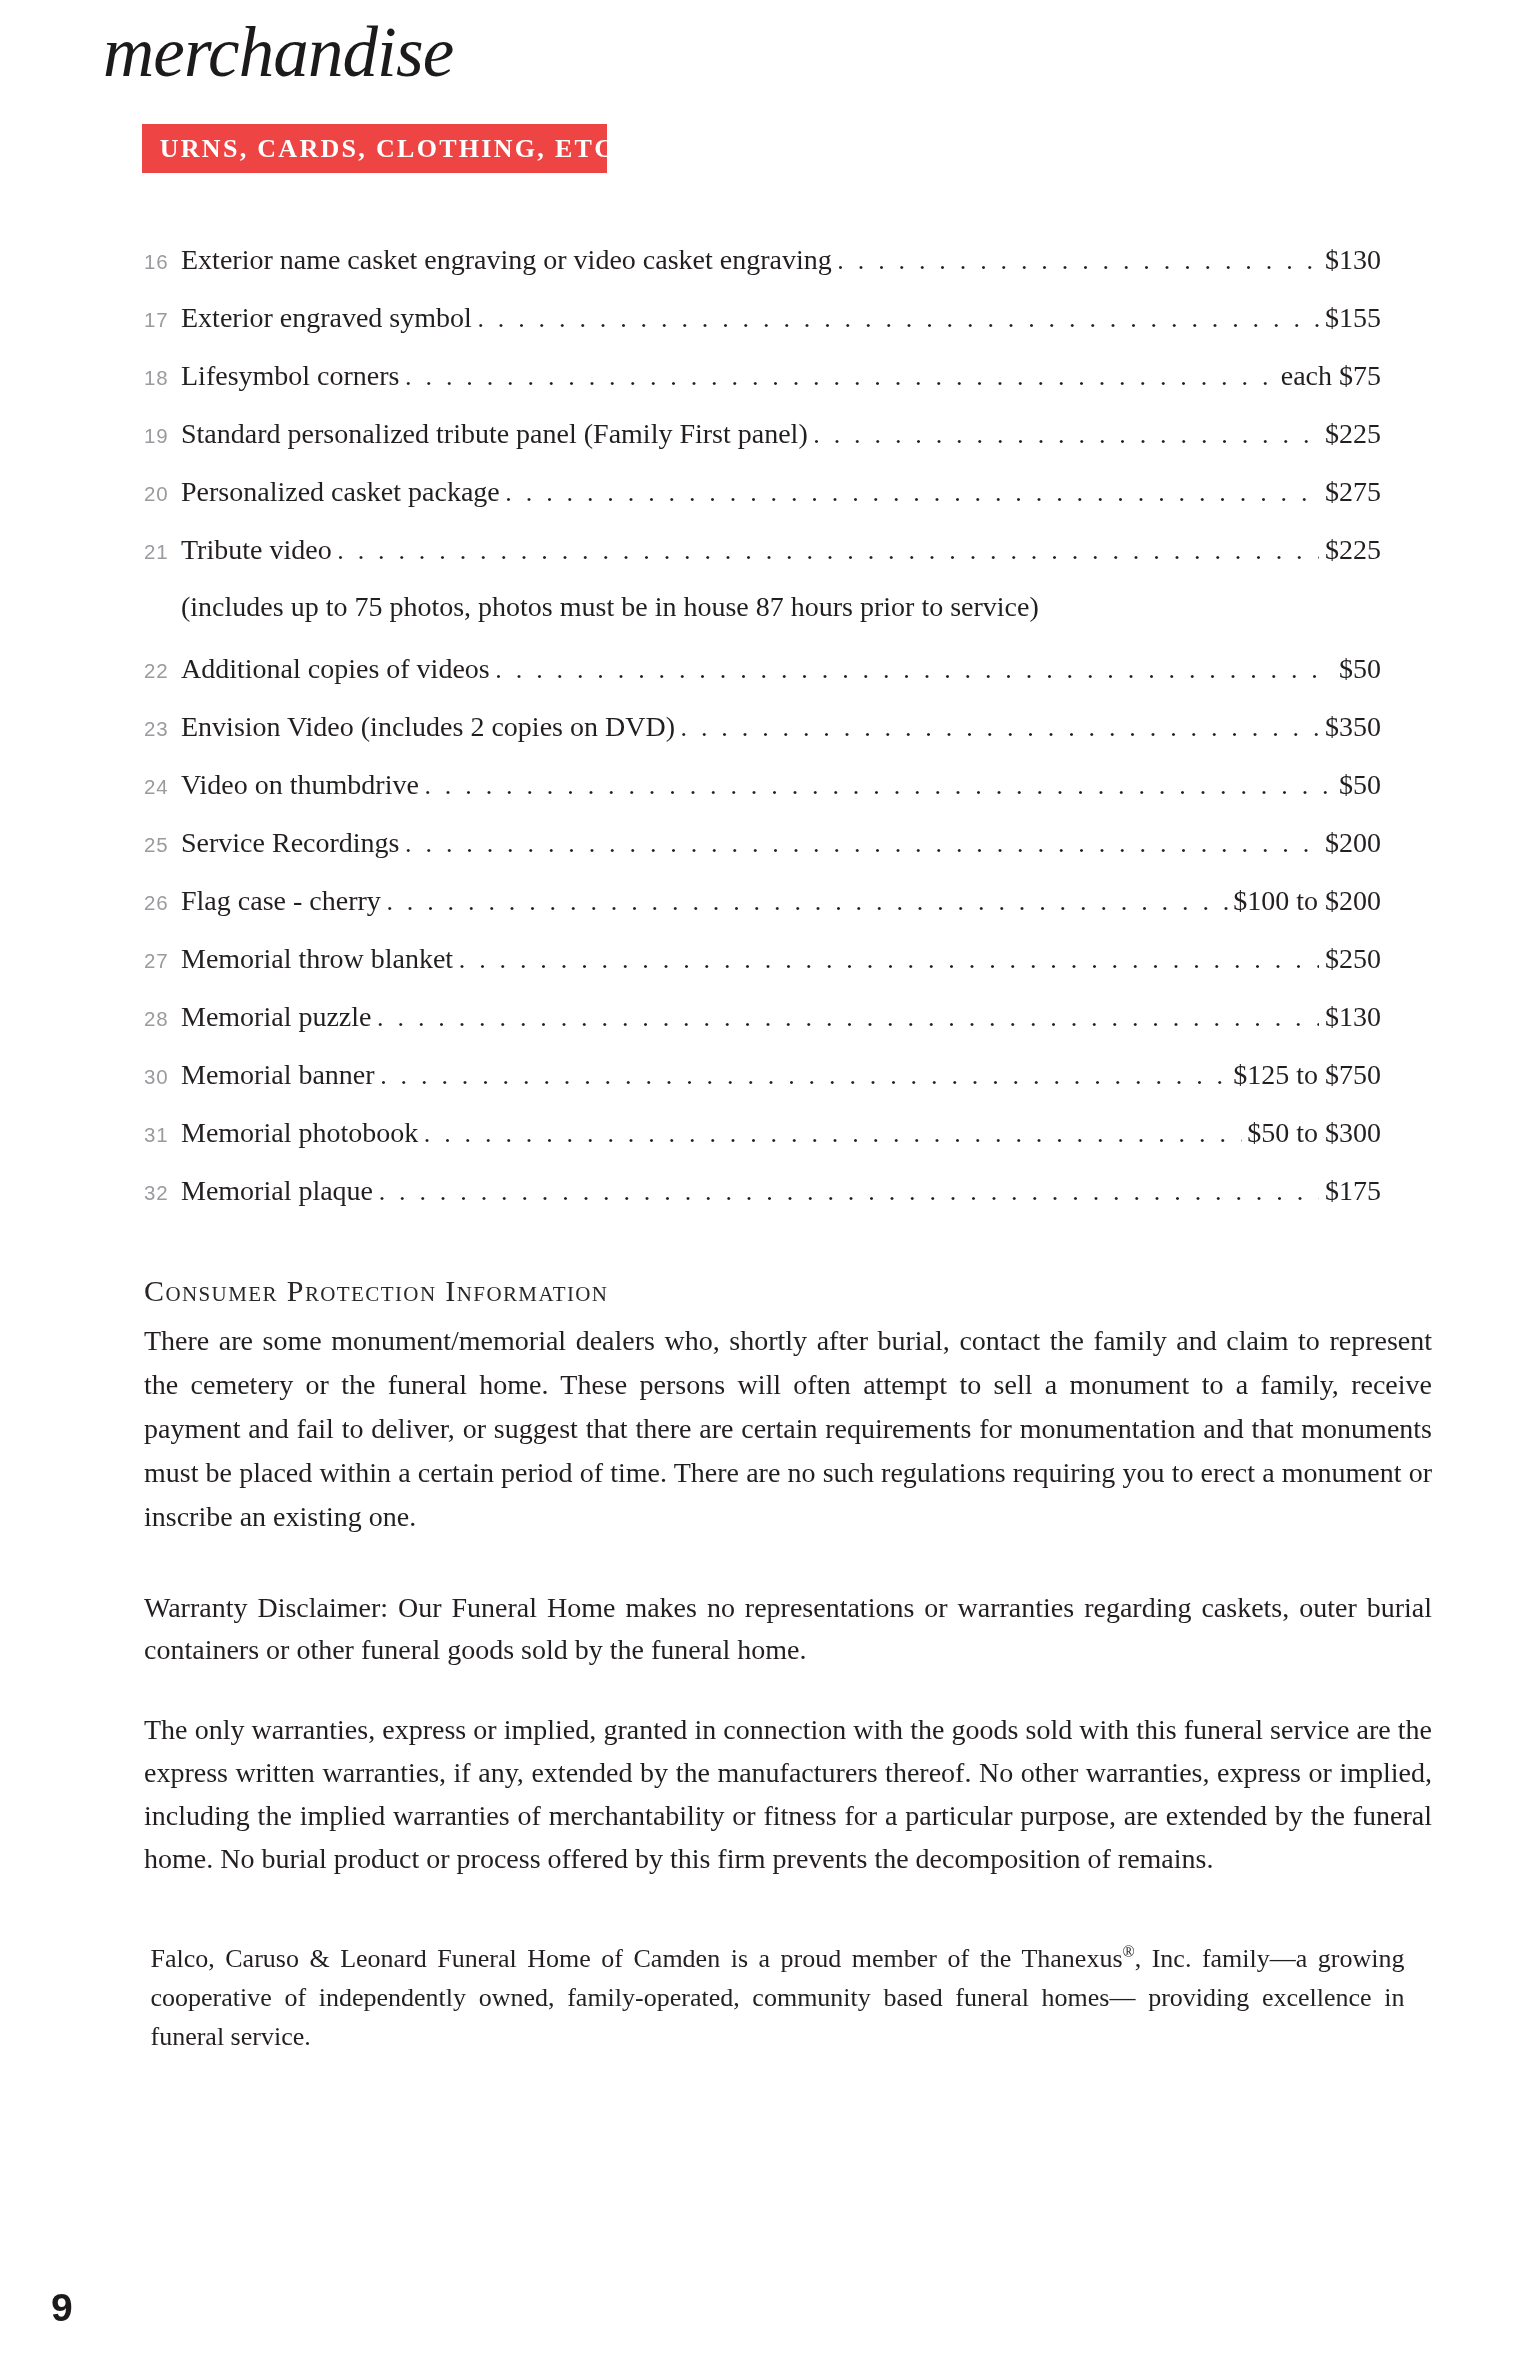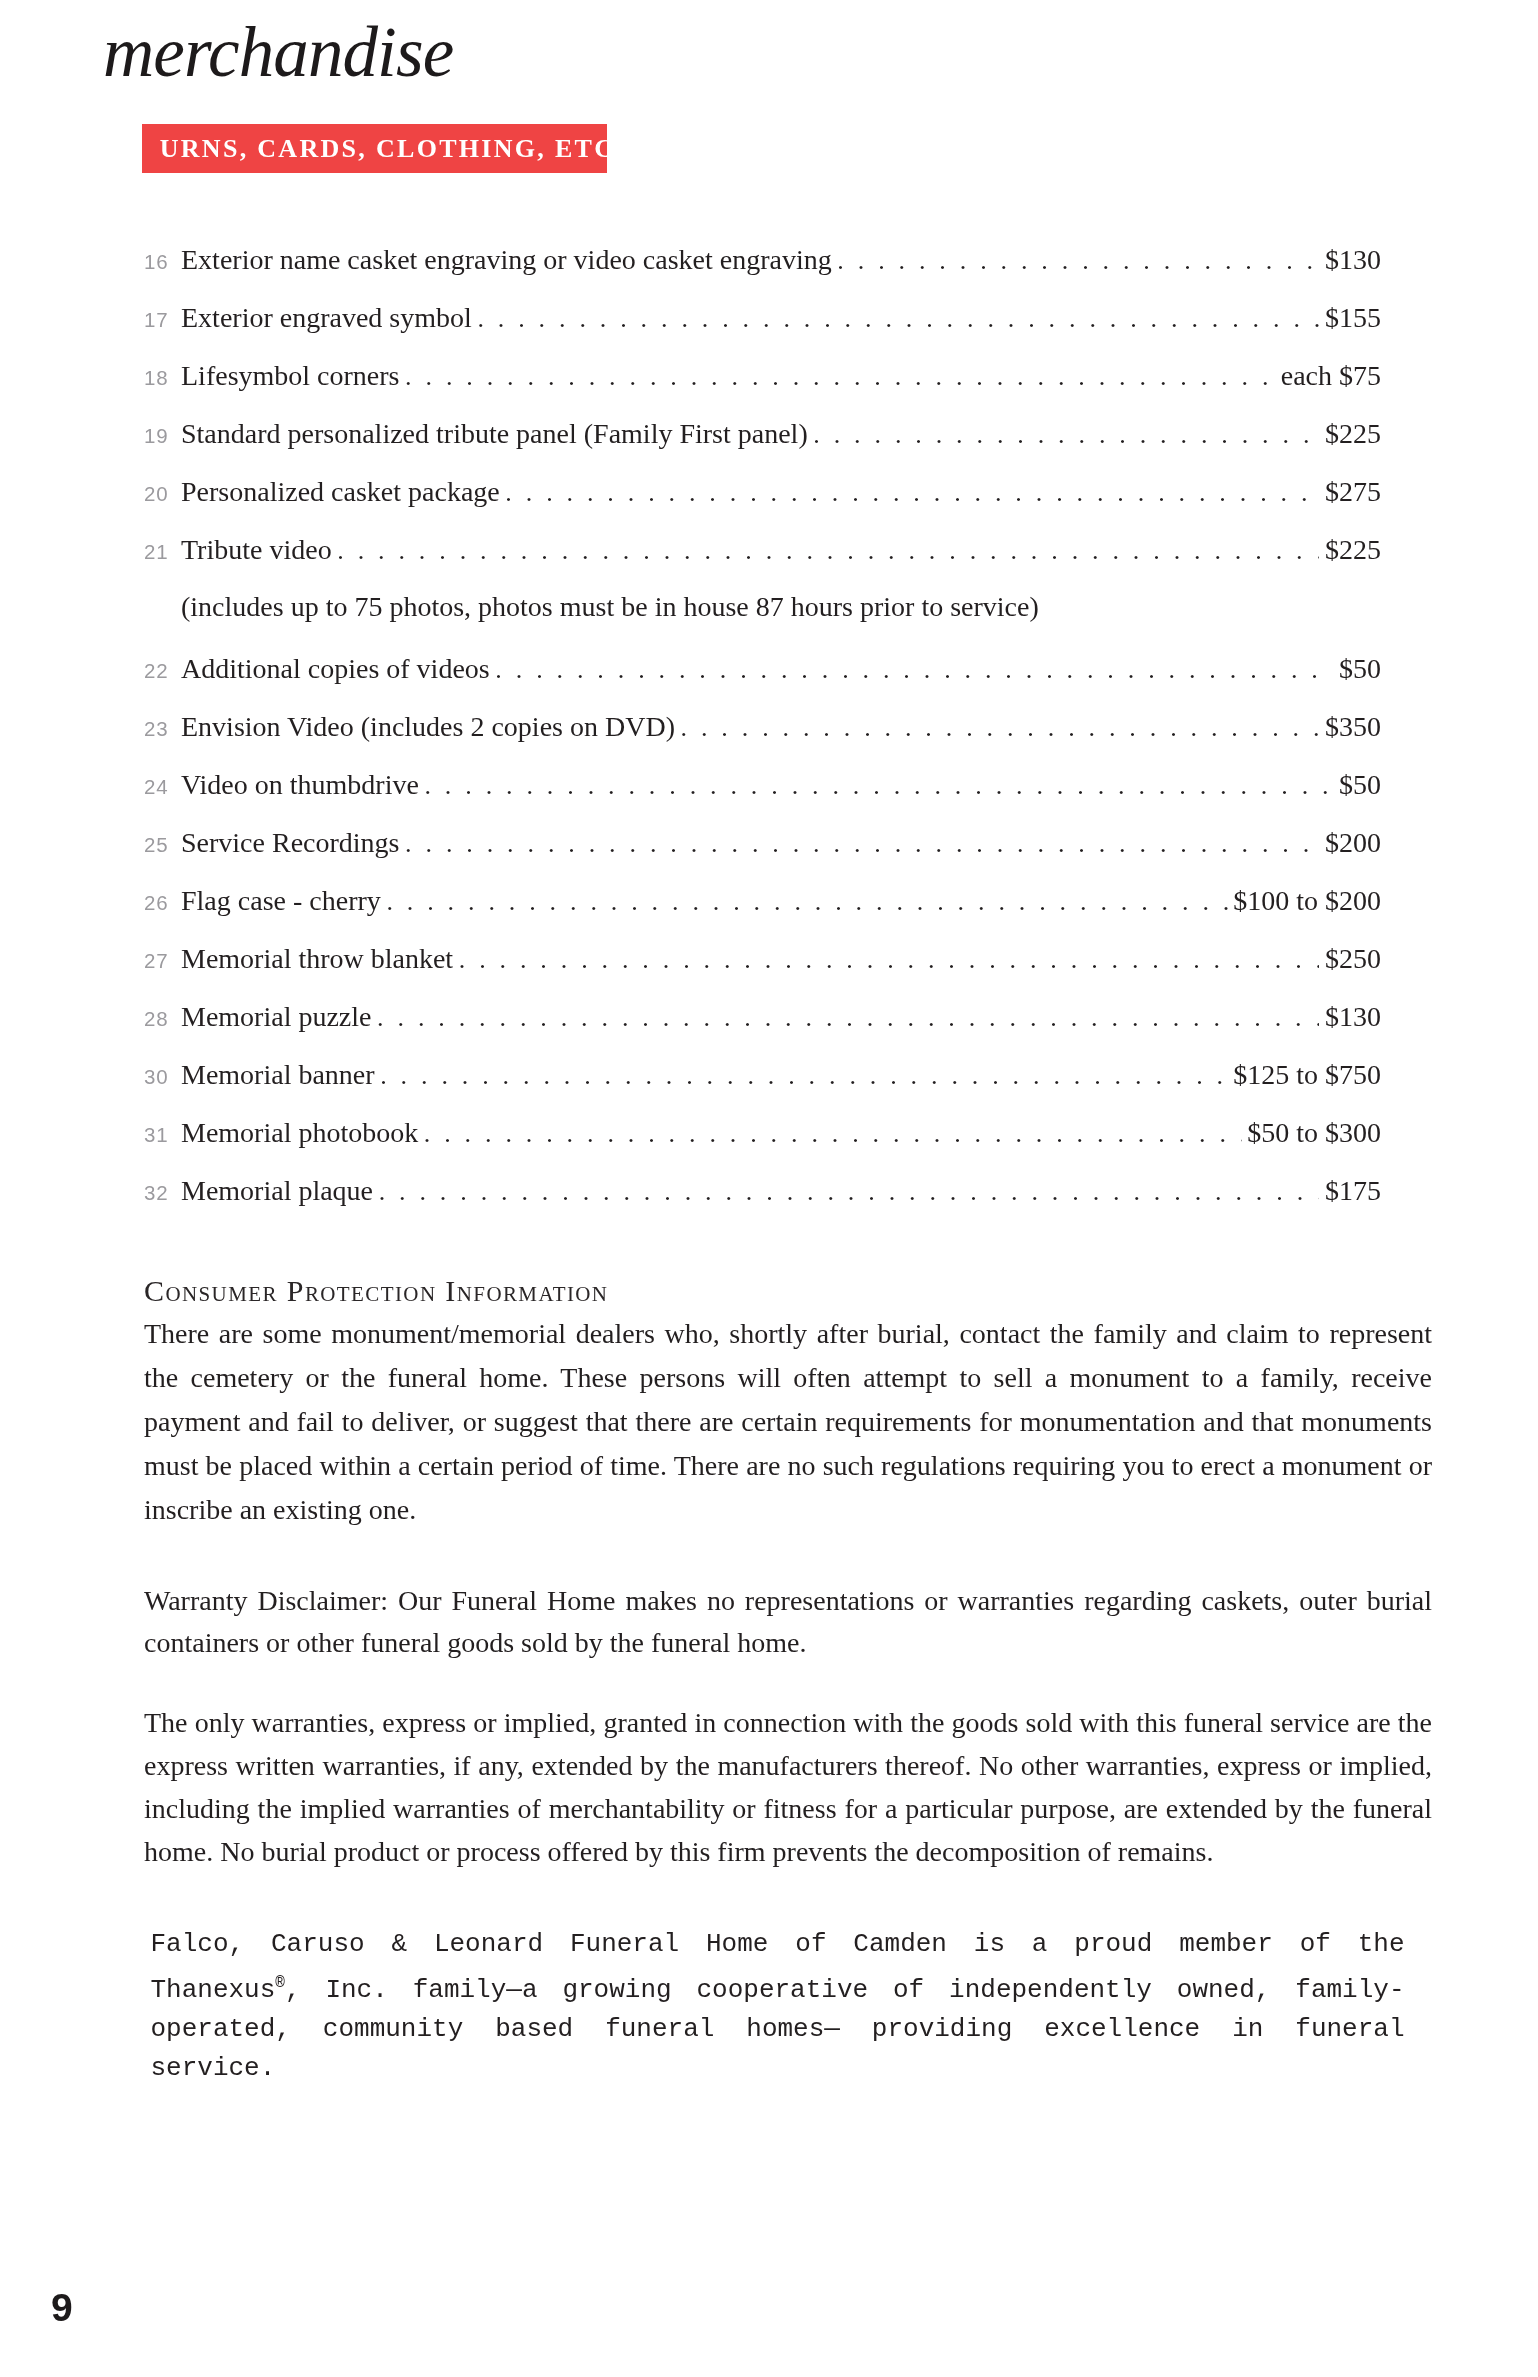--- a/index.html
+++ b/index.html
@@ -85,36 +85,35 @@
 
   
   .section-heading {
     margin-top: 67px;
     font-variant: small-caps;
     font-size: 30px;
     letter-spacing: 1.4px;
     color: #2a2627;
   }
   .para {
-    margin-top: 4px;
+    margin-top: 11px;
     font-size: 28px;
     line-height: 44px;
     text-align: justify;
   }
   .para.warranty1 { margin-top: 48px; line-height: 42px; }
   .para.warranty2 { margin-top: 37px; line-height: 43px; }
 
   .footer-note {
     margin-top: 52px;
     margin-left: 6.5px;
     width: 1254px;
     font-size: 26px;
     line-height: 39px;
     text-align: justify;
-    font-family: Liberation Mono, monospace;
   }
   .footer-note sup { font-size: 16px; }
 
   .page-number {
     position: absolute;
     left: 51px;
     top: 2286px;
     font-family: "Liberation Sans", sans-serif;
     font-size: 39px;
     font-weight: 600;

